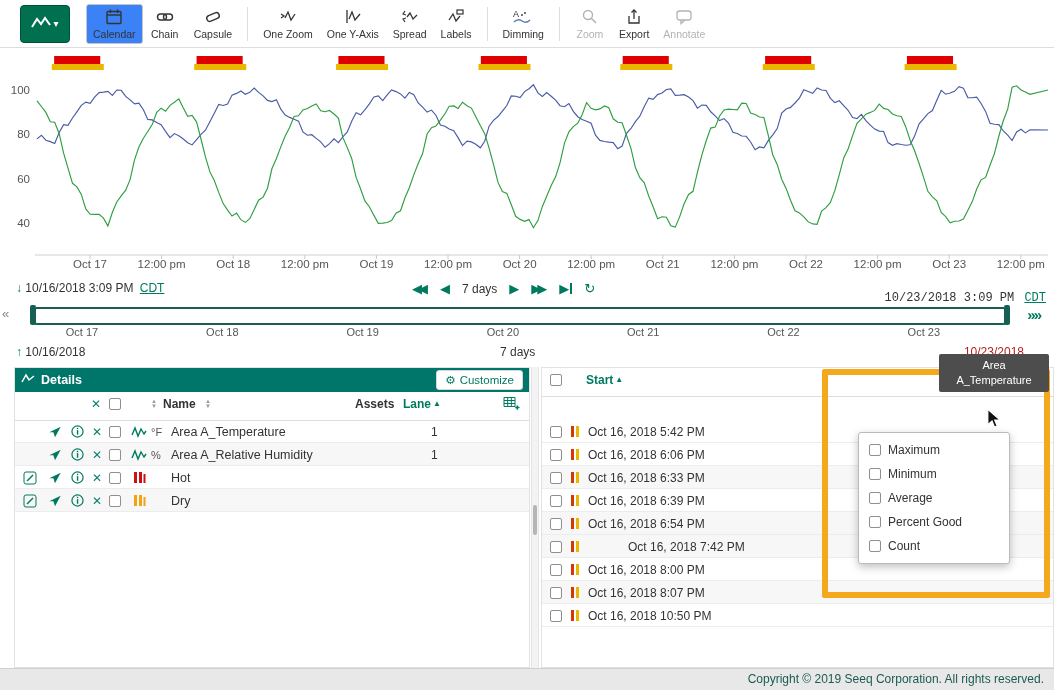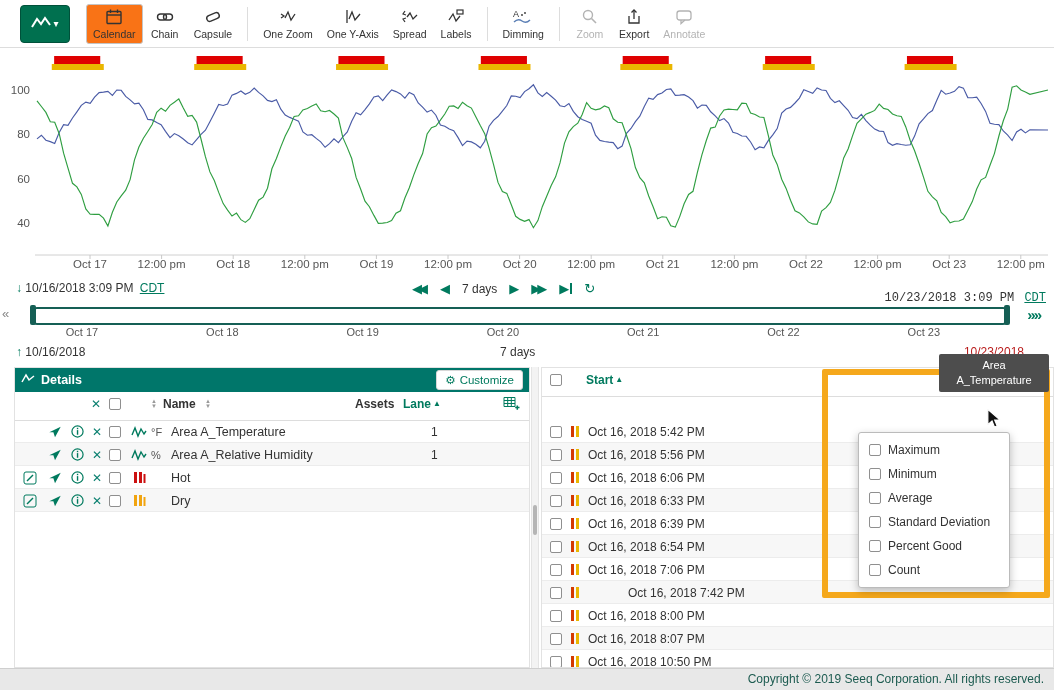--- a/index.html
+++ b/index.html
@@ -7,21 +7,21 @@
     width:1054px;height:690px;position:relative;overflow:hidden;
     font-family:"Liberation Sans","DejaVu Sans",sans-serif;
     font-size:12px;color:#333;background:#fff;
   }
   
   .toolbar{position:absolute;top:0;left:0;right:0;height:48px;background:#fff;border-bottom:1px solid #ddd;display:flex;align-items:center;padding-left:20px;box-sizing:border-box;}
   .main-btn{width:48px;height:36px;background:#00704f;border:1px solid #00513a;border-radius:4px;display:flex;align-items:center;justify-content:center;gap:2px;margin-right:16px;cursor:pointer;}
   .main-btn .caret{color:#fff;font-size:10px;}
   .tool{display:flex;flex-direction:column;align-items:center;justify-content:center;gap:3px;min-width:44px;padding:3px 6px;height:40px;box-sizing:border-box;border-radius:3px;border:1px solid transparent;cursor:pointer;}
   .tool .lbl{font-size:10.5px;color:#333;white-space:nowrap;}
-  .tool.active{background:#f97316;border-color:#c4c4c4;}
+  .tool.active{background:#3b82f6;border-color:#c4c4c4;}
   .tool.disabled .lbl{color:#b3b3b3;}
   .tool.disabled svg *{stroke:#b3b3b3 !important;fill:none;}
   .tsep{width:1px;height:34px;background:#ddd;margin:0 8px;}
   .tool svg{display:block;}
   
   #trend-svg{position:absolute;top:48px;left:0;width:1054px;height:212px;}
   .xticks{position:absolute;top:258px;left:0;right:0;height:18px;}
   .xtick{position:absolute;transform:translateX(-50%);font-size:11.5px;color:#555;white-space:nowrap;}
   
   .range1{position:absolute;top:279px;left:0;right:0;height:22px;font-size:12px;}
@@ -505,91 +505,67 @@
           <span class="cb"></span>
         </span>
         <span class="abs" style="left: 28px;">
           <svg width="11" height="13" viewBox="0 0 11 13">
             <rect x="1" y="1" width="3" height="11" fill="#d43a00"></rect>
             <rect x="6" y="1" width="3" height="11" fill="#eab600"></rect>
           </svg>
         </span>
         <span class="abs" style="left: 46px;">Oct 16, 2018 5:42 PM</span>
       </div>
+      <div class="crow">
+        <span class="abs" style="left: 8px;">
+          <span class="cb"></span>
+        </span>
+        <span class="abs" style="left: 28px;">
+          <svg width="11" height="13" viewBox="0 0 11 13">
+            <rect x="1" y="1" width="3" height="11" fill="#d43a00"></rect>
+            <rect x="6" y="1" width="3" height="11" fill="#eab600"></rect>
+          </svg>
+        </span>
+        <span class="abs" style="left: 46px;">Oct 16, 2018 6:06 PM</span>
+      </div>
       <div class="crow alt">
         <span class="abs" style="left: 8px;">
           <span class="cb"></span>
         </span>
         <span class="abs" style="left: 28px;">
           <svg width="11" height="13" viewBox="0 0 11 13">
             <rect x="1" y="1" width="3" height="11" fill="#d43a00"></rect>
             <rect x="6" y="1" width="3" height="11" fill="#eab600"></rect>
           </svg>
         </span>
-        <span class="abs" style="left: 46px;">Oct 16, 2018 5:56 PM</span>
+        <span class="abs" style="left: 46px;">Oct 16, 2018 6:33 PM</span>
       </div>
       <div class="crow">
         <span class="abs" style="left: 8px;">
           <span class="cb"></span>
         </span>
         <span class="abs" style="left: 28px;">
           <svg width="11" height="13" viewBox="0 0 11 13">
             <rect x="1" y="1" width="3" height="11" fill="#d43a00"></rect>
             <rect x="6" y="1" width="3" height="11" fill="#eab600"></rect>
           </svg>
         </span>
-        <span class="abs" style="left: 46px;">Oct 16, 2018 6:06 PM</span>
+        <span class="abs" style="left: 46px;">Oct 16, 2018 6:39 PM</span>
       </div>
       <div class="crow alt">
         <span class="abs" style="left: 8px;">
           <span class="cb"></span>
         </span>
         <span class="abs" style="left: 28px;">
           <svg width="11" height="13" viewBox="0 0 11 13">
             <rect x="1" y="1" width="3" height="11" fill="#d43a00"></rect>
             <rect x="6" y="1" width="3" height="11" fill="#eab600"></rect>
           </svg>
         </span>
-        <span class="abs" style="left: 46px;">Oct 16, 2018 6:33 PM</span>
-      </div>
-      <div class="crow">
-        <span class="abs" style="left: 8px;">
-          <span class="cb"></span>
-        </span>
-        <span class="abs" style="left: 28px;">
-          <svg width="11" height="13" viewBox="0 0 11 13">
-            <rect x="1" y="1" width="3" height="11" fill="#d43a00"></rect>
-            <rect x="6" y="1" width="3" height="11" fill="#eab600"></rect>
-          </svg>
-        </span>
-        <span class="abs" style="left: 46px;">Oct 16, 2018 6:39 PM</span>
-      </div>
-      <div class="crow alt">
-        <span class="abs" style="left: 8px;">
-          <span class="cb"></span>
-        </span>
-        <span class="abs" style="left: 28px;">
-          <svg width="11" height="13" viewBox="0 0 11 13">
-            <rect x="1" y="1" width="3" height="11" fill="#d43a00"></rect>
-            <rect x="6" y="1" width="3" height="11" fill="#eab600"></rect>
-          </svg>
-        </span>
         <span class="abs" style="left: 46px;">Oct 16, 2018 6:54 PM</span>
-      </div>
-      <div class="crow">
-        <span class="abs" style="left: 8px;">
-          <span class="cb"></span>
-        </span>
-        <span class="abs" style="left: 28px;">
-          <svg width="11" height="13" viewBox="0 0 11 13">
-            <rect x="1" y="1" width="3" height="11" fill="#d43a00"></rect>
-            <rect x="6" y="1" width="3" height="11" fill="#eab600"></rect>
-          </svg>
-        </span>
-        <span class="abs" style="left: 46px;">Oct 16, 2018 7:06 PM</span>
       </div>
       <div class="crow alt">
         <span class="abs" style="left: 8px;">
           <span class="cb"></span>
         </span>
         <span class="abs" style="left: 28px;">
           <svg width="11" height="13" viewBox="0 0 11 13">
             <rect x="1" y="1" width="3" height="11" fill="#d43a00"></rect>
             <rect x="6" y="1" width="3" height="11" fill="#eab600"></rect>
           </svg>
@@ -649,24 +625,20 @@
     <div class="dd-item">
       <span class="cb"></span>
       <span>Minimum</span>
     </div>
     <div class="dd-item">
       <span class="cb"></span>
       <span>Average</span>
     </div>
     <div class="dd-item">
       <span class="cb"></span>
-      <span>Standard Deviation</span>
-    </div>
-    <div class="dd-item">
-      <span class="cb"></span>
       <span>Percent Good</span>
     </div>
     <div class="dd-item">
       <span class="cb"></span>
       <span>Count</span>
     </div>
   </div>
 
 <div class="tooltip">
   <div>Area</div>

